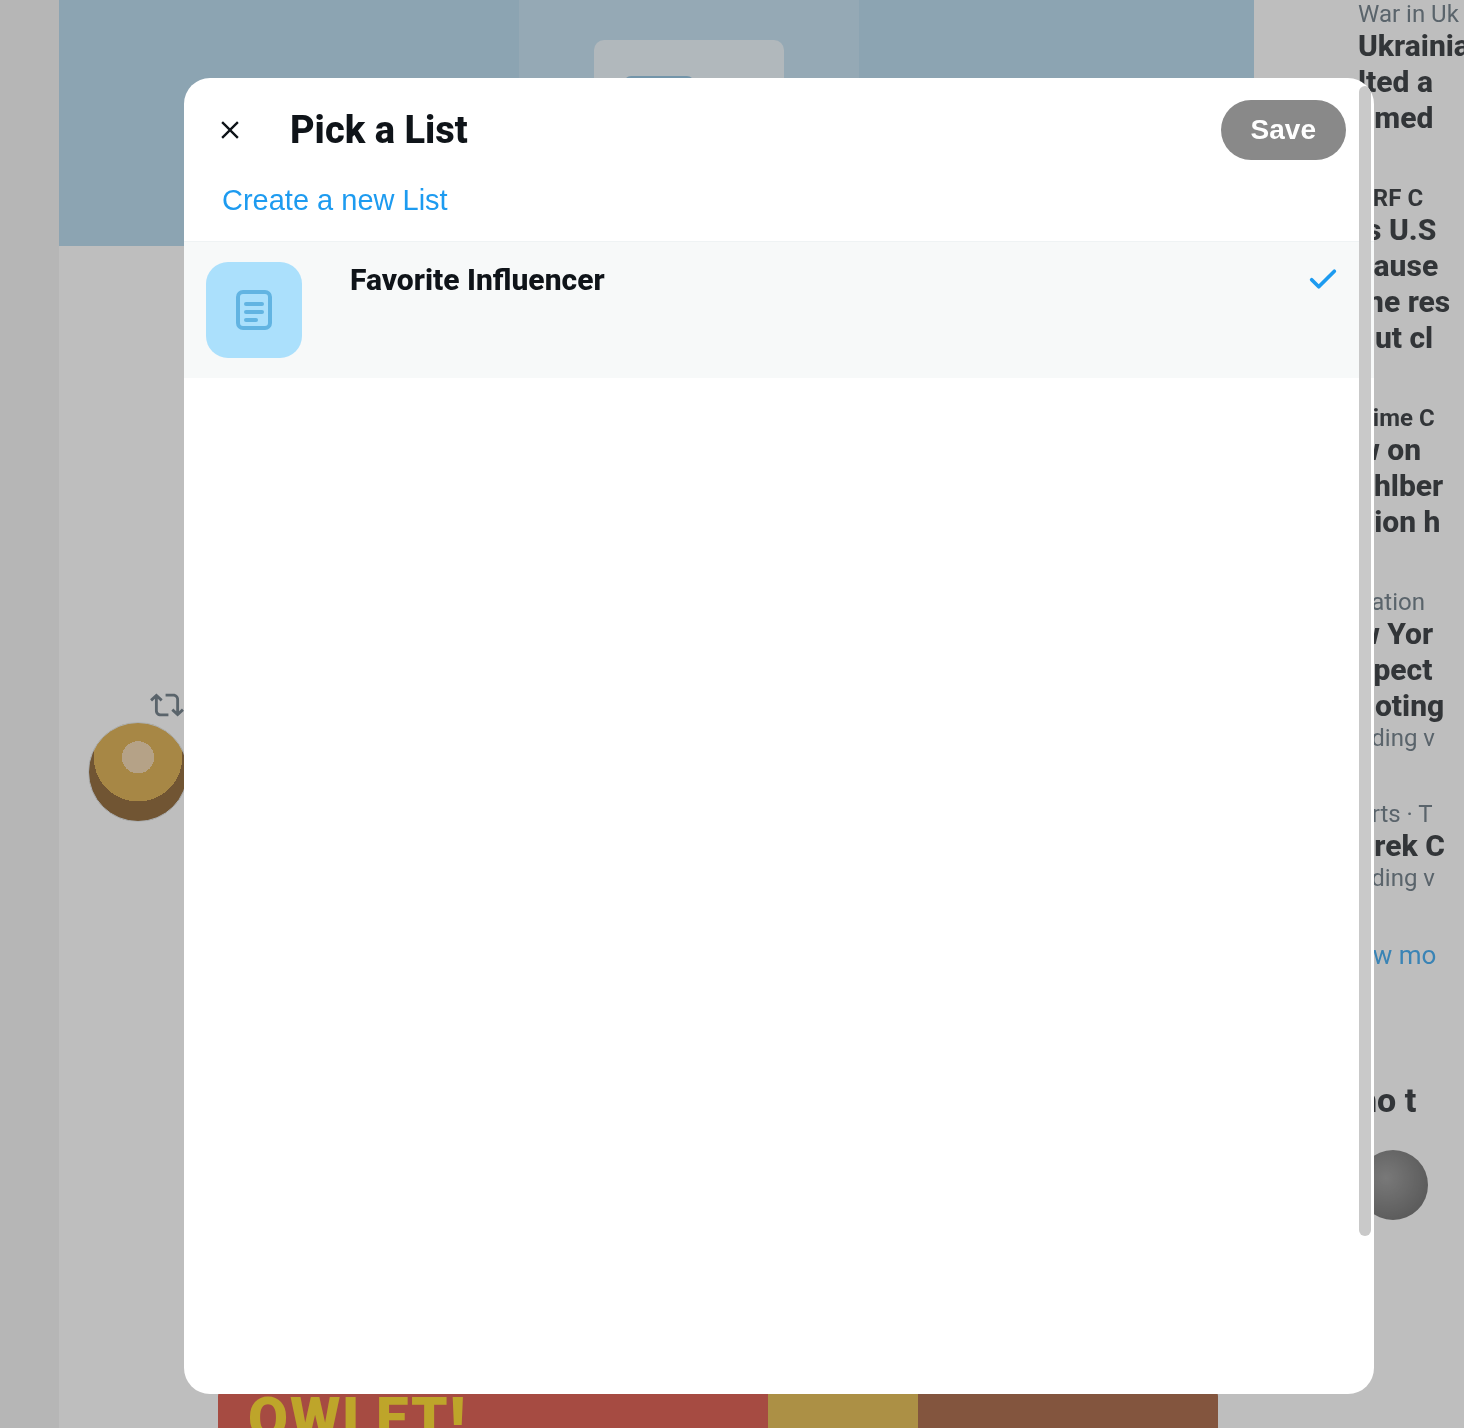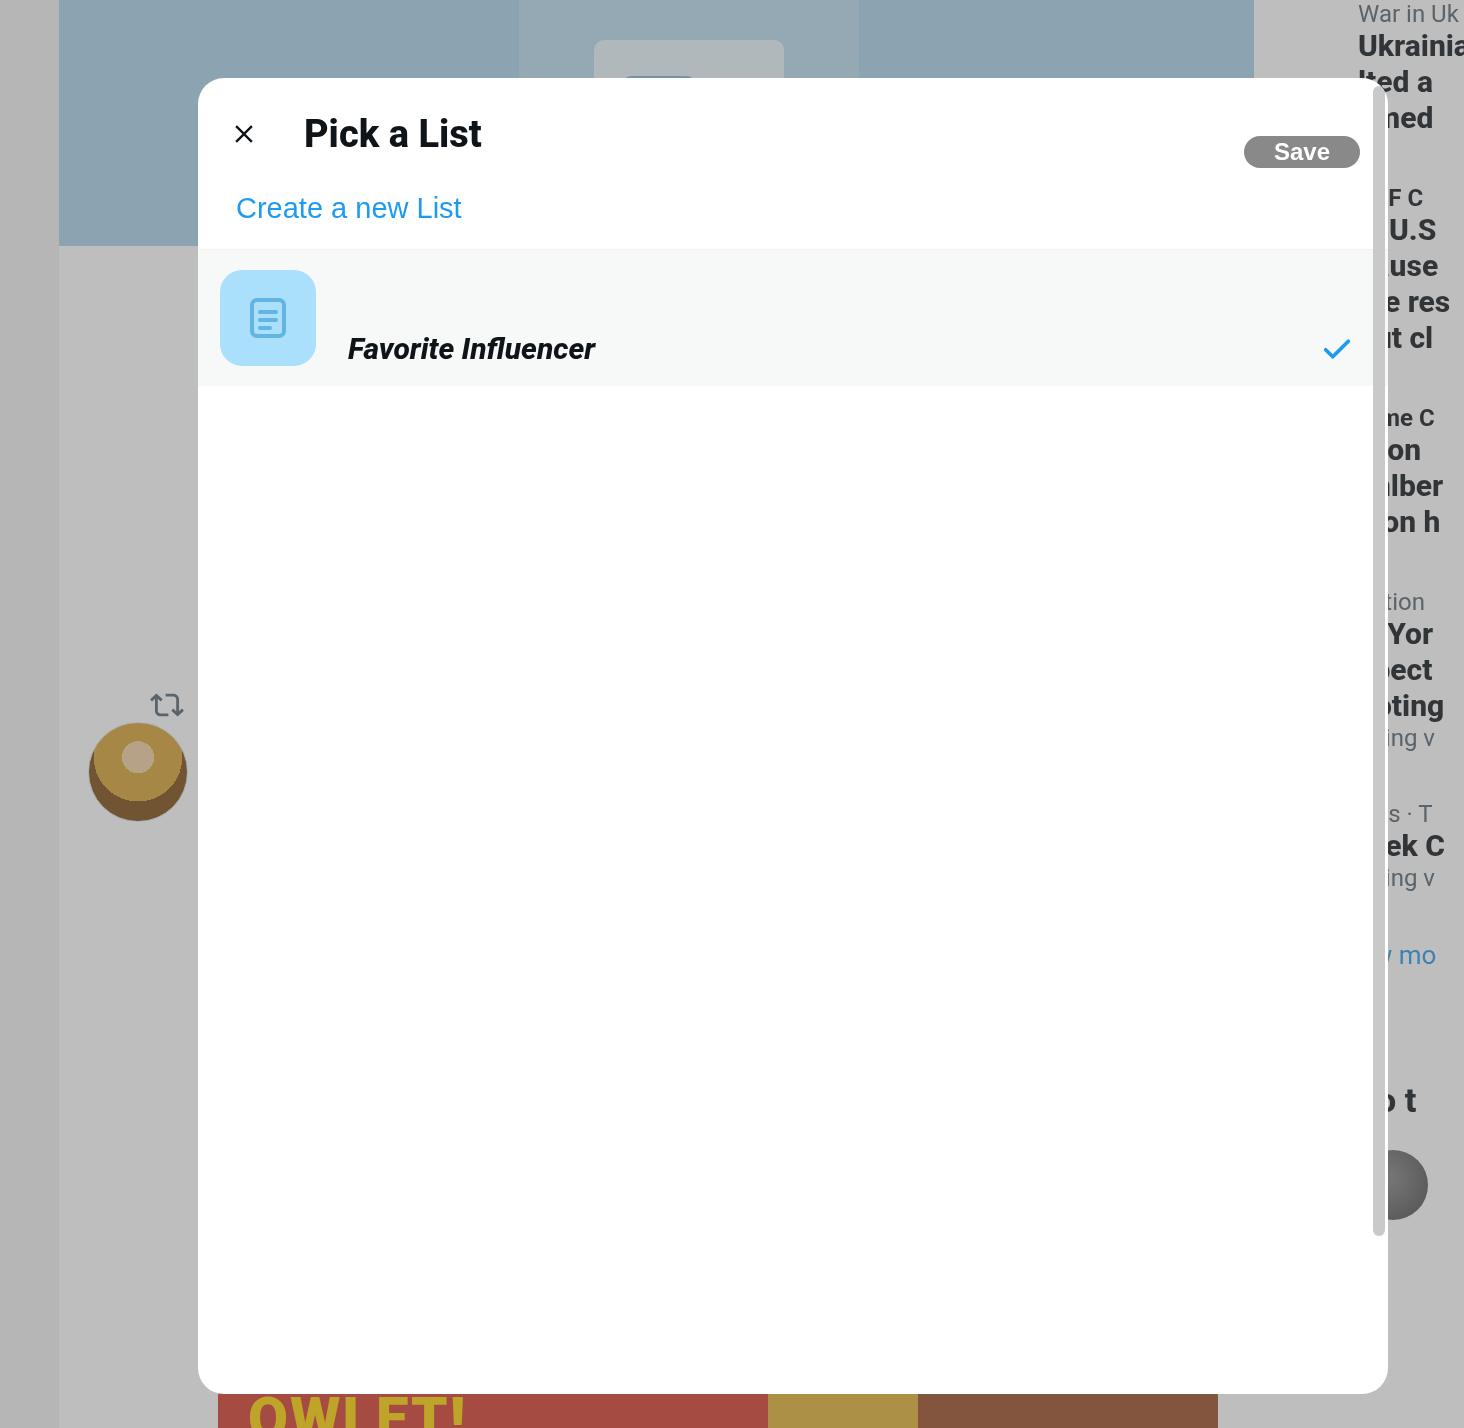--- a/index.html
+++ b/index.html
@@ -114,21 +114,21 @@
 
   .overlay {
     position: absolute;
     inset: 0;
     background: rgba(100,100,100,0.42);
   }
 
   
   .modal {
     position: absolute;
-    left: 198px; top: 78px;
+    left: 184px; top: 78px;
     width: 1190px; height: 1316px;
     background: #fff;
     border-radius: 26px;
     display: flex;
     flex-direction: column;
     overflow: hidden;
   }
   .modal-header {
     display: flex;
     align-items: center;
@@ -147,49 +147,47 @@
   .modal-title {
     font-size: 38px;
     font-weight: 800;
     color: #0f1419;
     flex: 1;
   }
   .save-btn {
     background: #898989;
     color: #fff;
     border: none;
-    font-size: 24px;
+    font-size: 28px;
     font-weight: 700;
-    padding: 2px 30px;
+    padding: 14px 30px;
     border-radius: 9999px;
     cursor: pointer;
-    margin-top: 36px;
   }
   .create-row {
     padding: 14px 22px 24px 38px;
   }
   .create-link {
     color: #1d9bf0;
     font-size: 29px;
     background: none; border: none;
     cursor: pointer;
     font-weight: 400;
   }
   .list-area {
     border-top: 1px solid #eff3f4;
     flex: 1;
   }
   .list-row {
     display: flex;
-    align-items: flex-end;
+    align-items: flex-start;
     padding: 20px 34px 20px 22px;
-    gap: 32px;
+    gap: 48px;
     background: #f7f9f9;
     cursor: pointer;
-    font-style: italic;
   }
   .list-icon {
     width: 96px; height: 96px;
     border-radius: 22px;
     background: #abe0fc;
     display: flex; align-items: center; justify-content: center;
     color: #62b4e2;
   }
   .list-name {
     font-size: 30px;

